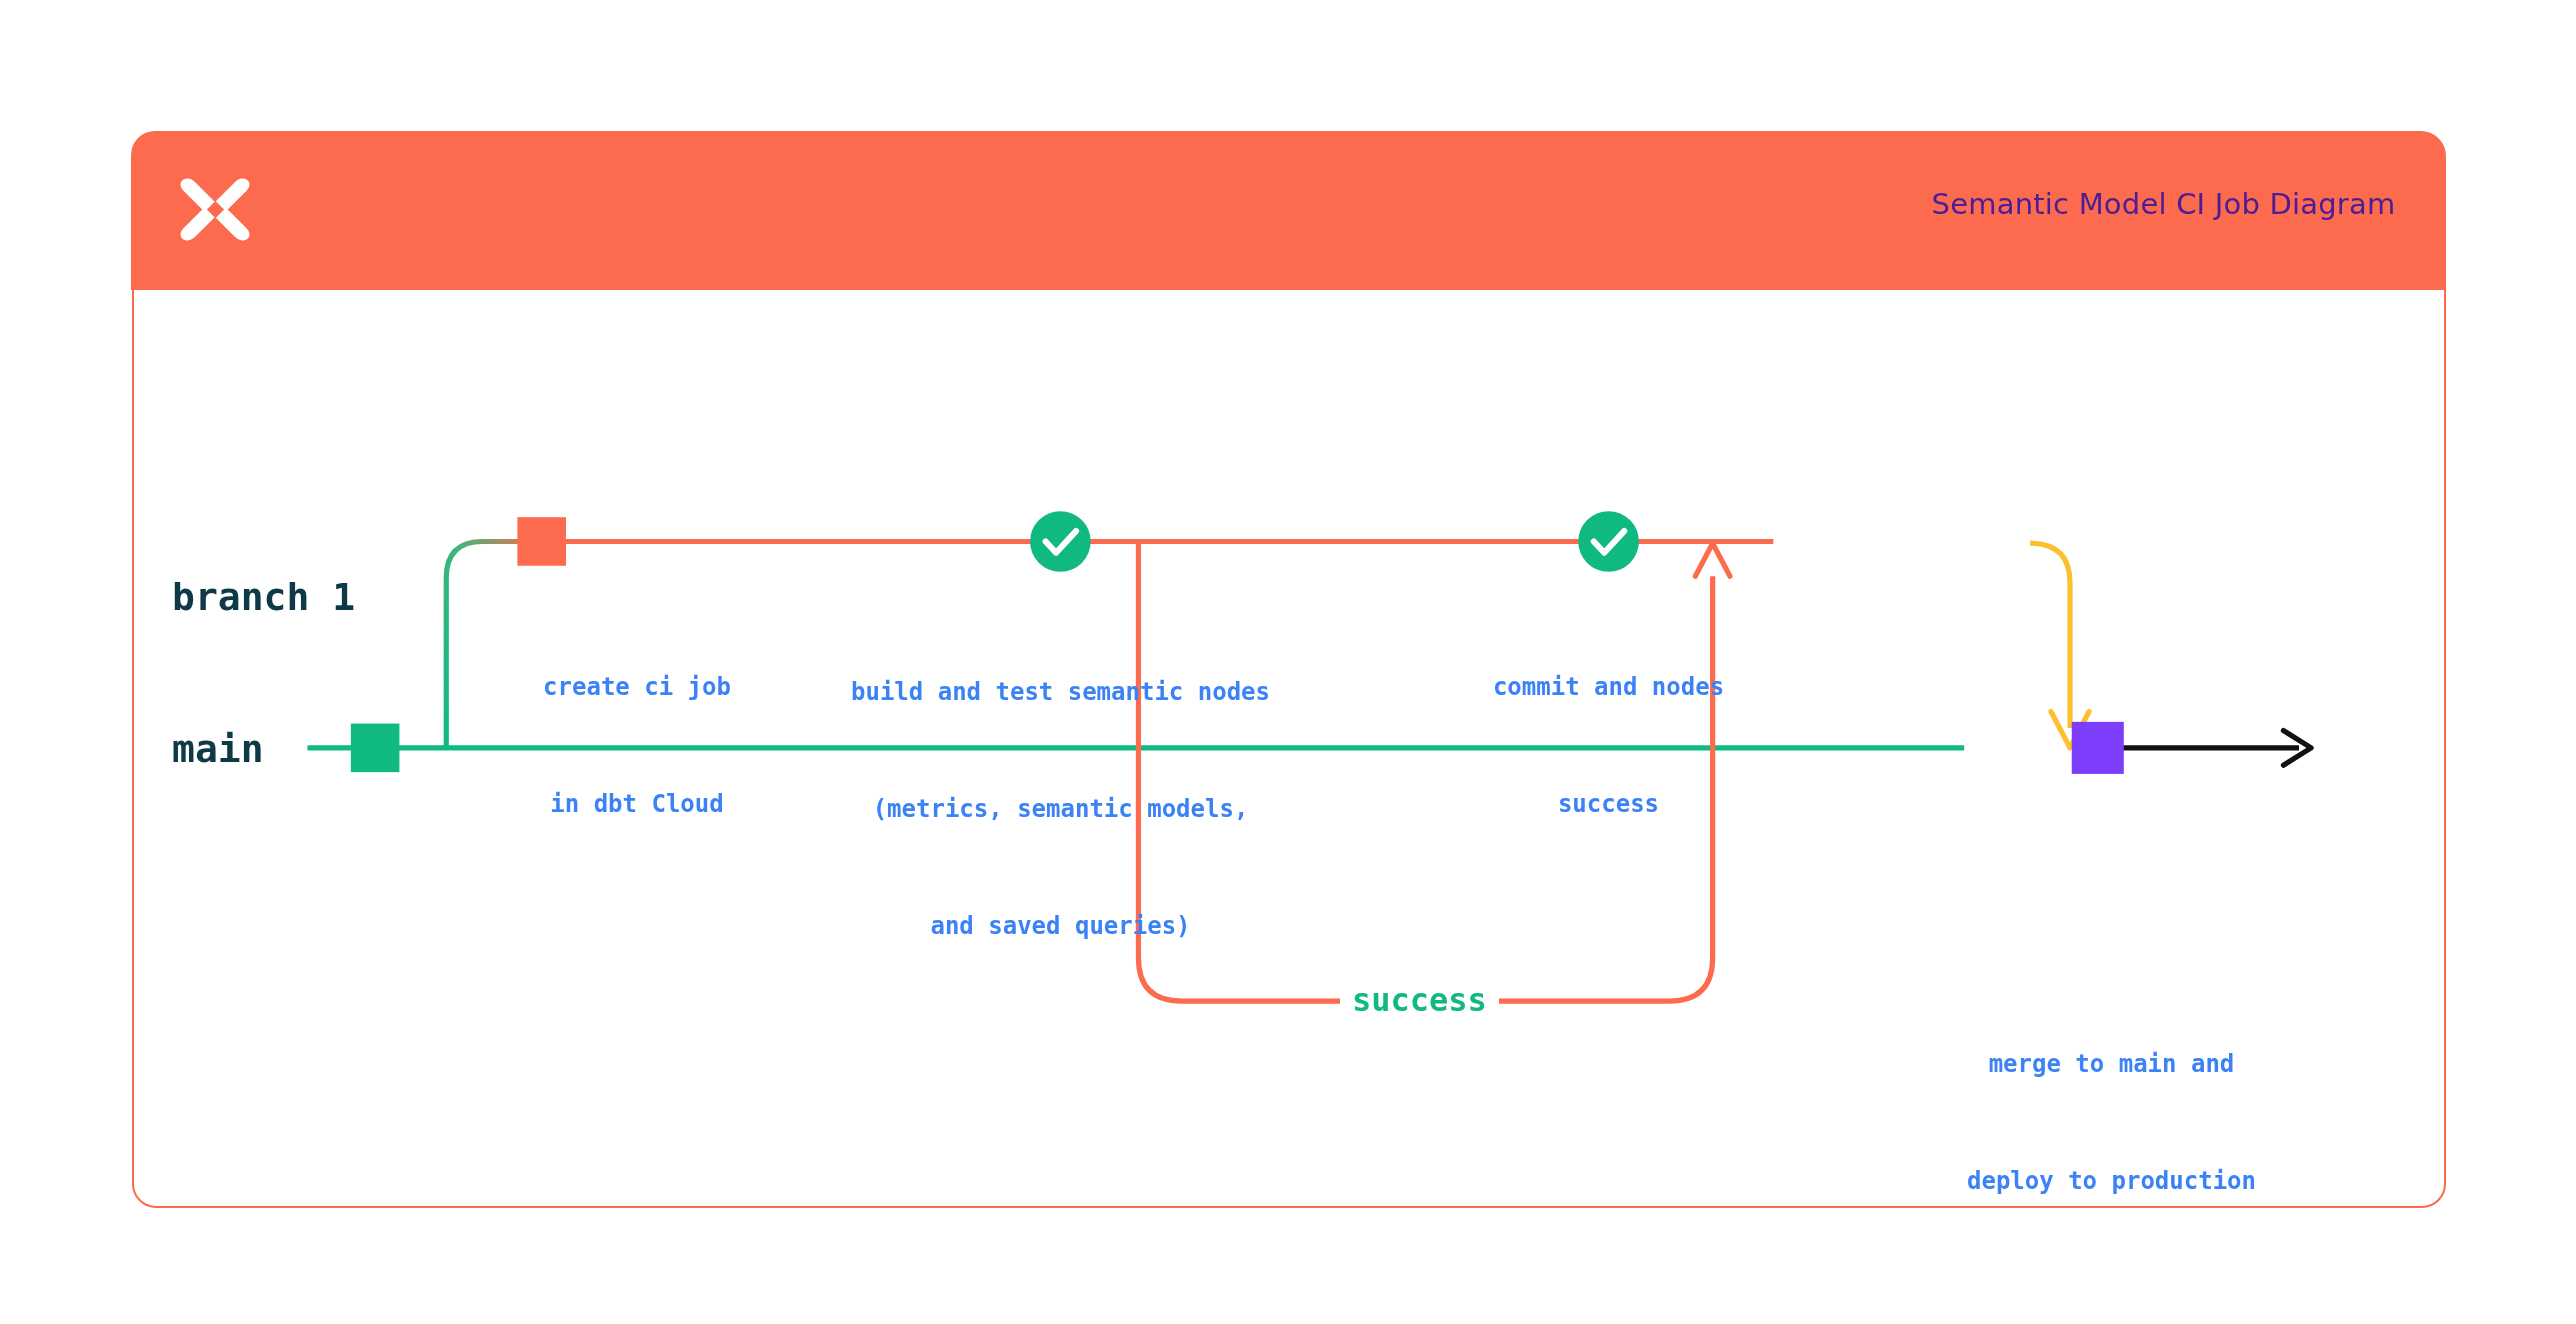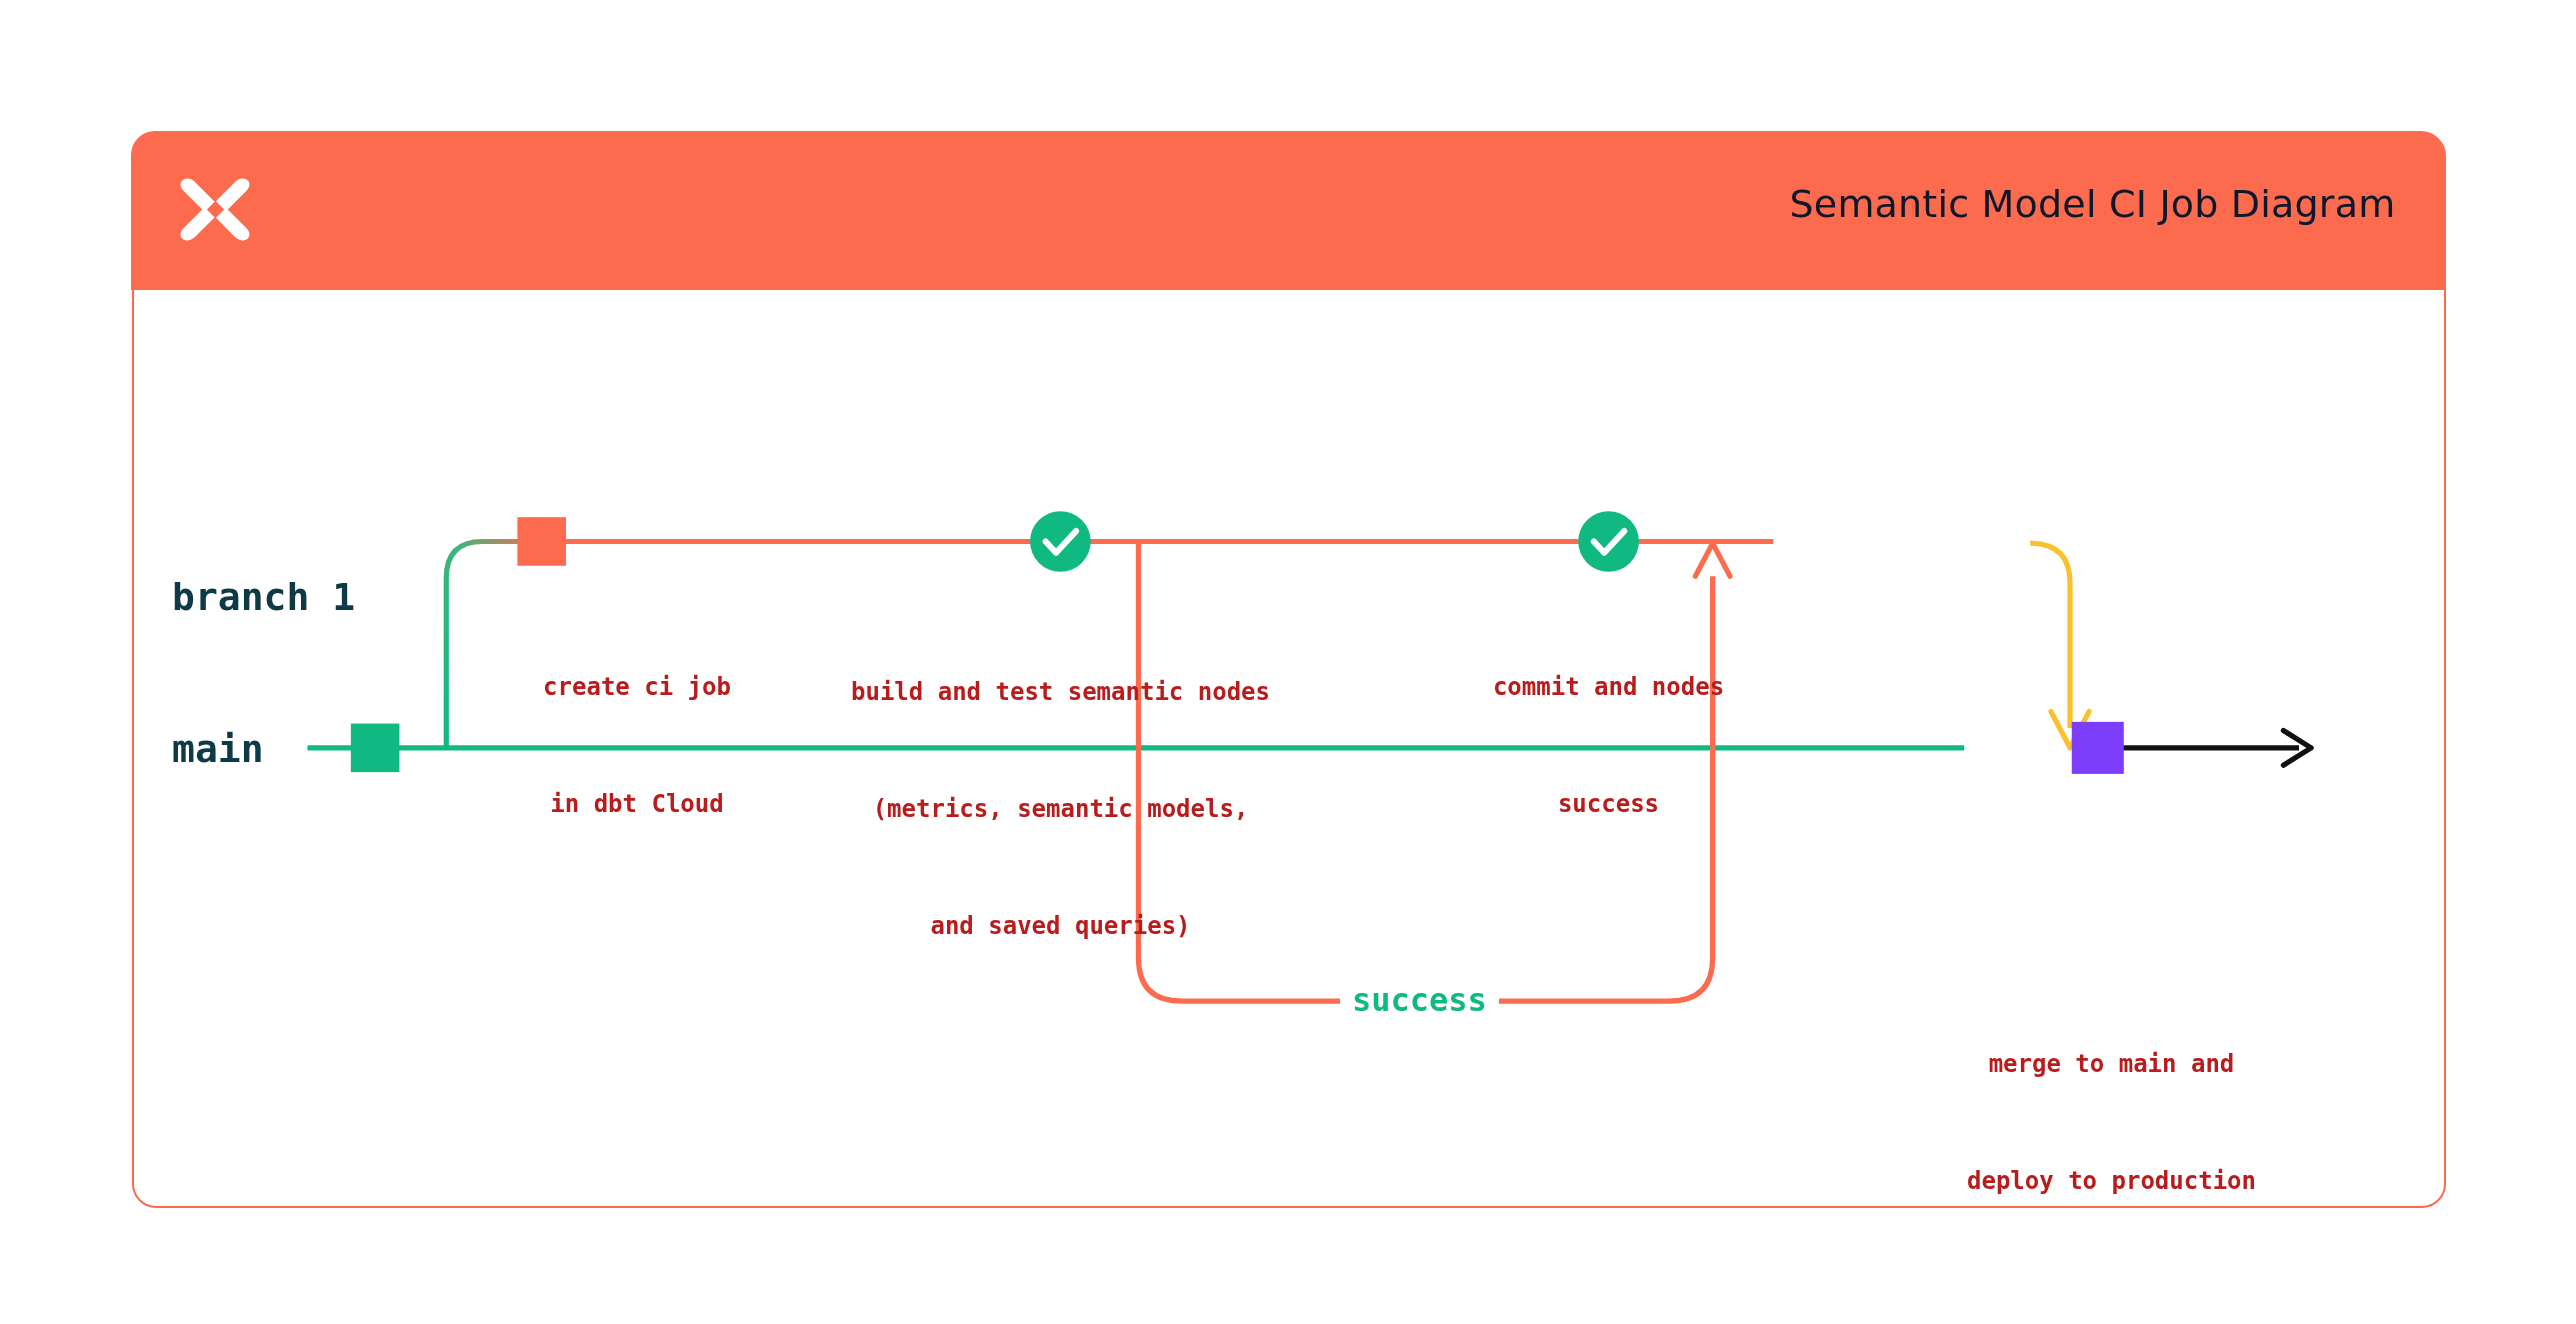--- a/index.html
+++ b/index.html
@@ -44,23 +44,23 @@
     left: 37px;
     top: 32px;
     width: 94px;
     height: 94px;
   }
 
   #card-title {
     position: absolute;
     right: 50px;
     top: 45px;
-    color: #0f172a;
+    color: #4c1d95;
     font-family: "DejaVu Sans", sans-serif;
-    font-size: 38px;
+    font-size: 29px;
     font-weight: 400;
     letter-spacing: 0.2px;
     white-space: nowrap;
     line-height: 56px;
   }
 
   #card-body {
     position: absolute;
     left: 0;
     top: 156px;
@@ -85,21 +85,21 @@
     font-family: "DejaVu Sans Mono", monospace;
     font-size: 38px;
     font-weight: bold;
     letter-spacing: 0px;
     white-space: nowrap;
     line-height: 43px;
   }
 
   .node-caption {
     position: absolute;
-    color: #b91c1c;
+    color: #3b82f6;
     font-family: "DejaVu Sans Mono", monospace;
     font-size: 24px;
     font-weight: bold;
     line-height: 39px;
     text-align: center;
     white-space: pre;
   }
 
   .edge-label {
     position: absolute;

